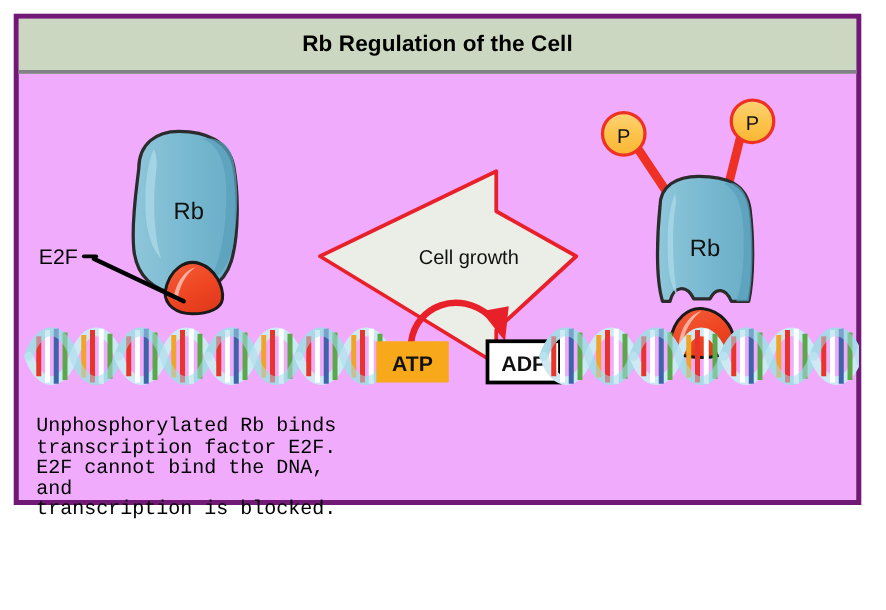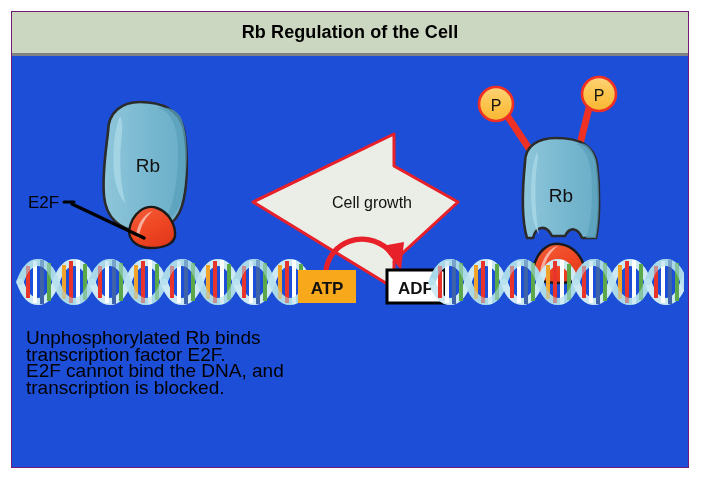--- a/index.html
+++ b/index.html
@@ -12,24 +12,24 @@
     height: 488px;
     position: relative;
     font-family: "Liberation Sans", sans-serif;
     overflow: hidden;
   }
   #figure {
     position: absolute;
     left: 11px;
     top: 11px;
     width: 678px;
-    height: 457px;
-    border: 1px solid #701a75;
+    height: 393px;
+    border: 4px solid #701a75;
     box-sizing: border-box;
-    background: #1d4ed8;
+    background: #f0abfc;
   }
   #title-bar {
     position: absolute;
     left: 0;
     top: 0;
     width: 100%;
     height: 44px;
     background: #cbd7c0;
     border-bottom: 3px solid #808285;
     box-sizing: border-box;
@@ -50,24 +50,25 @@
     width: 100%;
     height: 398px;
   }
   .stage-svg {
     position: absolute;
     left: 0;
     top: 0;
   }
   .caption {
     position: absolute;
-    font-size: 19px;
+    font-size: 16px;
     line-height: 16.6px;
     color: #000000;
     white-space: pre-line;
+    font-family: Liberation Mono, monospace;
   }
   #caption-left {
     left: 14px;
     top: 274px;
     width: 260px;
   }
   #caption-right {
     left: 422px;
     top: 274px;
     width: 250px;

